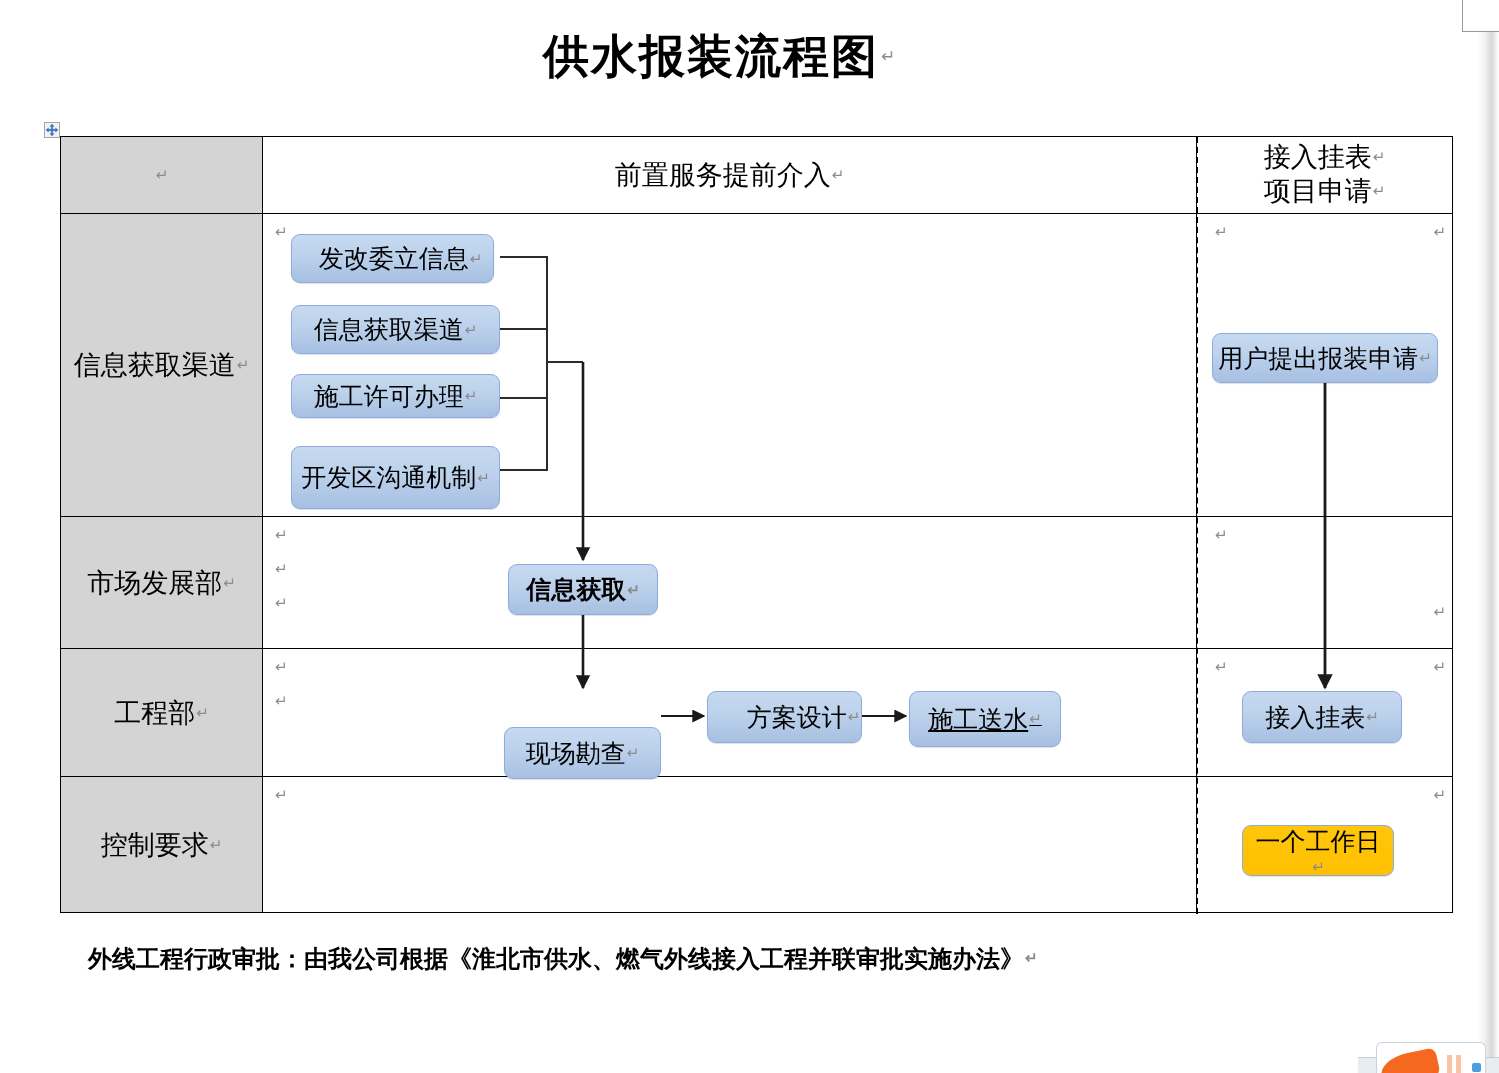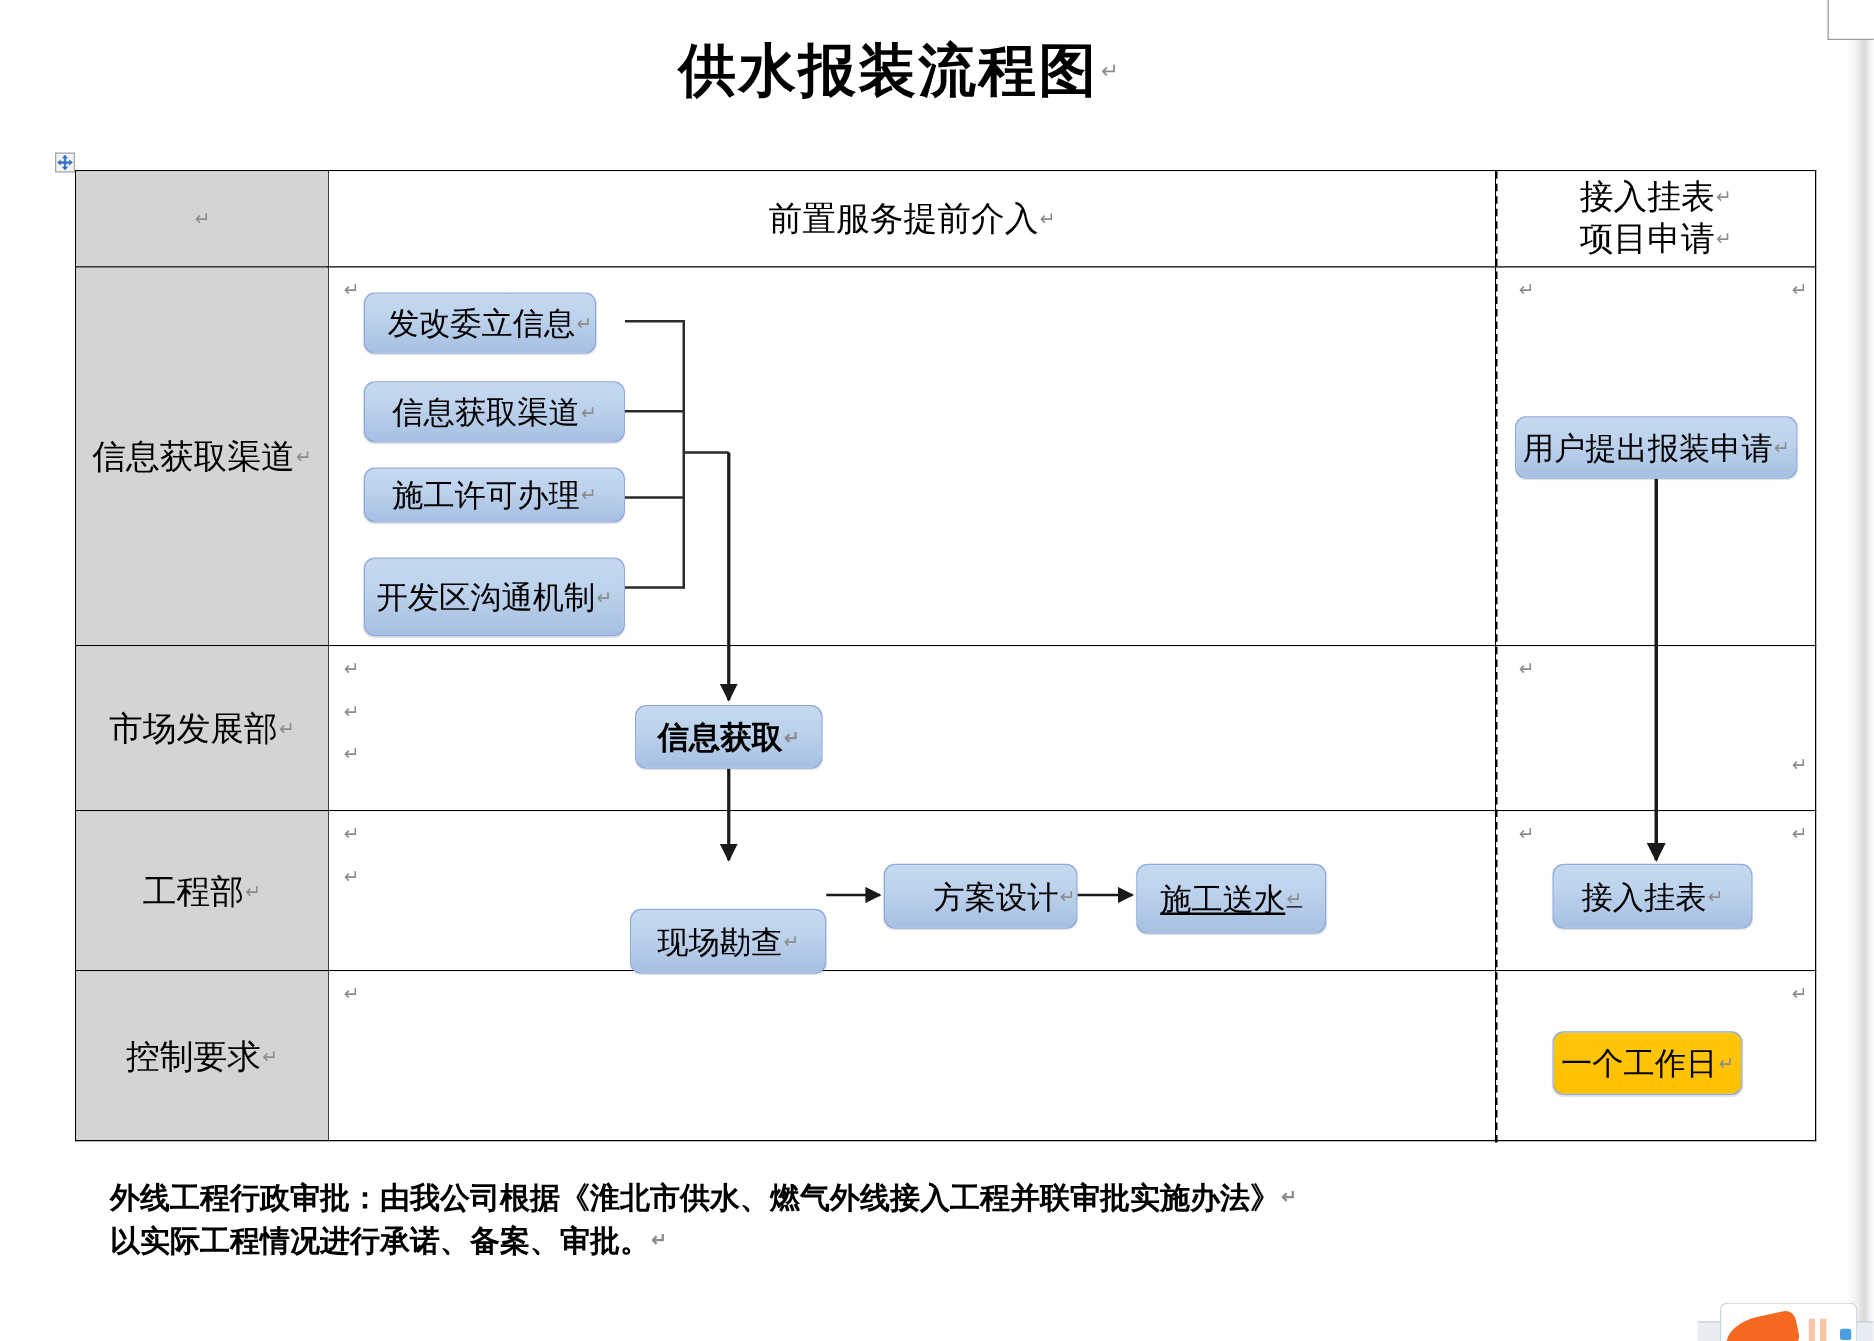--- a/index.html
+++ b/index.html
@@ -296,21 +296,21 @@
 
   <path d="M583,615 V688" stroke="#1a1a1a" stroke-width="2.6" fill="none" marker-end="url(#arrowbig)"></path>
 
   <path d="M661,716 H704" stroke="#1a1a1a" stroke-width="2" fill="none" marker-end="url(#arrow)"></path>
 
   <path d="M862,716 H906" stroke="#1a1a1a" stroke-width="2" fill="none" marker-end="url(#arrow)"></path>
 
   <path d="M1325,383 V688" stroke="#1a1a1a" stroke-width="2.8" fill="none" marker-end="url(#arrowbig)"></path>
 </svg>
 
-<div class="fbox" style="left:291px; top:234px; width:186px; height:49px;padding-left:16px;">
+<div class="fbox" style="left:291px; top:234px; width:203px; height:49px;padding-left:16px;">
     <span>发改委立信息</span>
     <span class="pilcrow">↵</span>
   </div>
 <div class="fbox" style="left:291px; top:305px; width:209px; height:49px;">
     <span>信息获取渠道</span>
     <span class="pilcrow">↵</span>
   </div>
 <div class="fbox" style="left:291px; top:374px; width:209px; height:44px;">
     <span>施工许可办理</span>
     <span class="pilcrow">↵</span>
@@ -340,28 +340,27 @@
 
 <div class="fbox" style="left:1212px; top:333px; width:226px; height:50px;">
     <span>用户提出报装申请</span>
     <span class="pilcrow">↵</span>
   </div>
 <div class="fbox" style="left:1242px; top:691px; width:160px; height:52px;">
     <span>接入挂表</span>
     <span class="pilcrow">↵</span>
   </div>
 
-<div class="fbox yellow" style="left:1242px; top:825px; width:152px; height:51px;">
+<div class="fbox yellow" style="left:1242px; top:825px; width:152px; height:51px;flex-direction:column;">
     <span>一个工作日</span>
     <span class="pilcrow">↵</span>
   </div>
 
 <div id="footer-note">
   <div><span>外线工程行政审批：由我公司根据《淮北市供水、燃气外线接入工程并联审批实施办法》</span><span class="pilcrow">↵</span></div>
-  <div><span>以实际工程情况进行承诺、备案、审批。</span><span class="pilcrow">↵</span></div>
 </div>
 
 <div id="taskbar-line"></div>
 <div id="corner-icon">
   <div class="swoosh"></div>
   <div class="bar1"></div>
   <div class="bar2"></div>
   <div class="dot"></div>
 </div>
 

